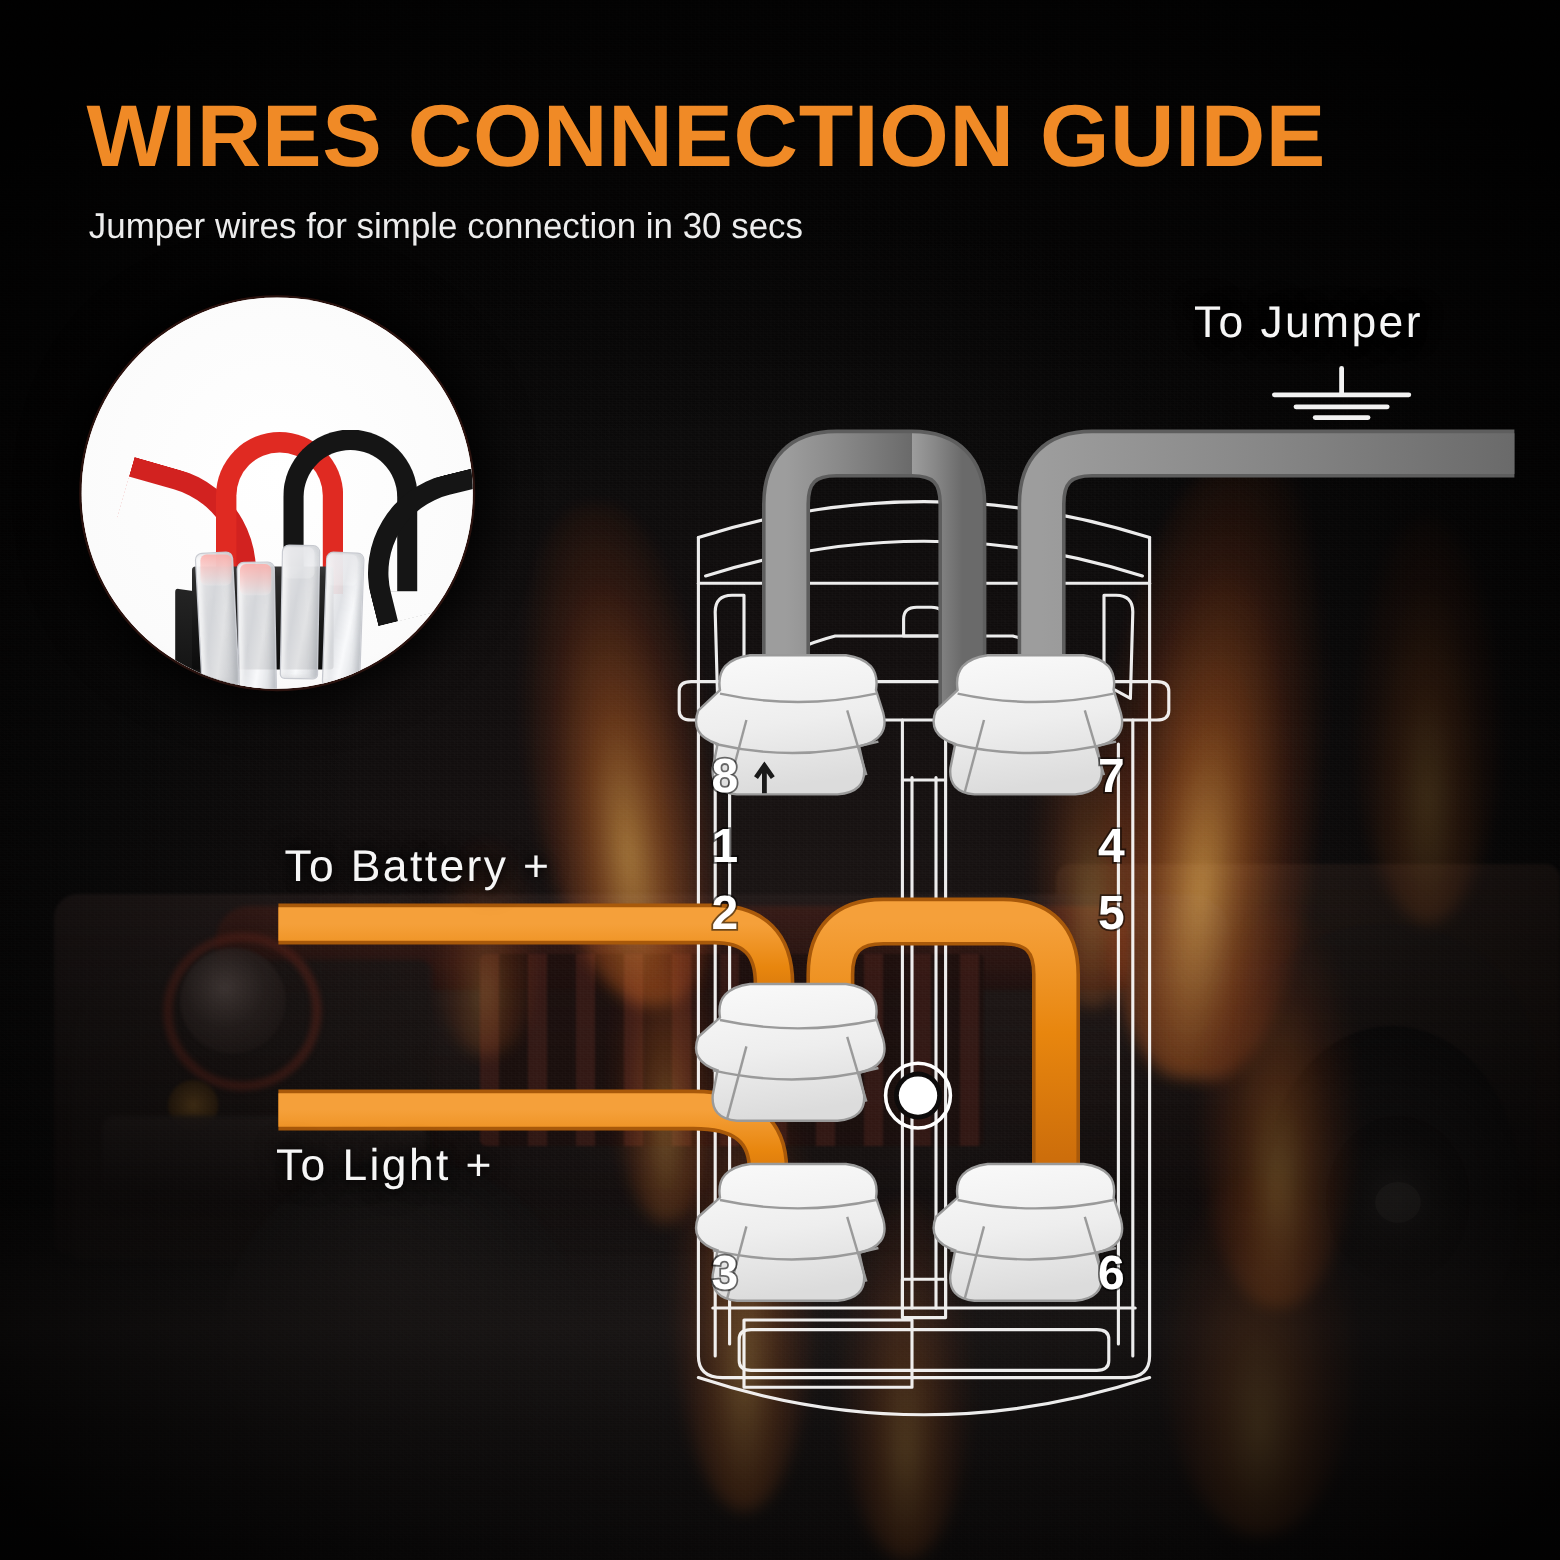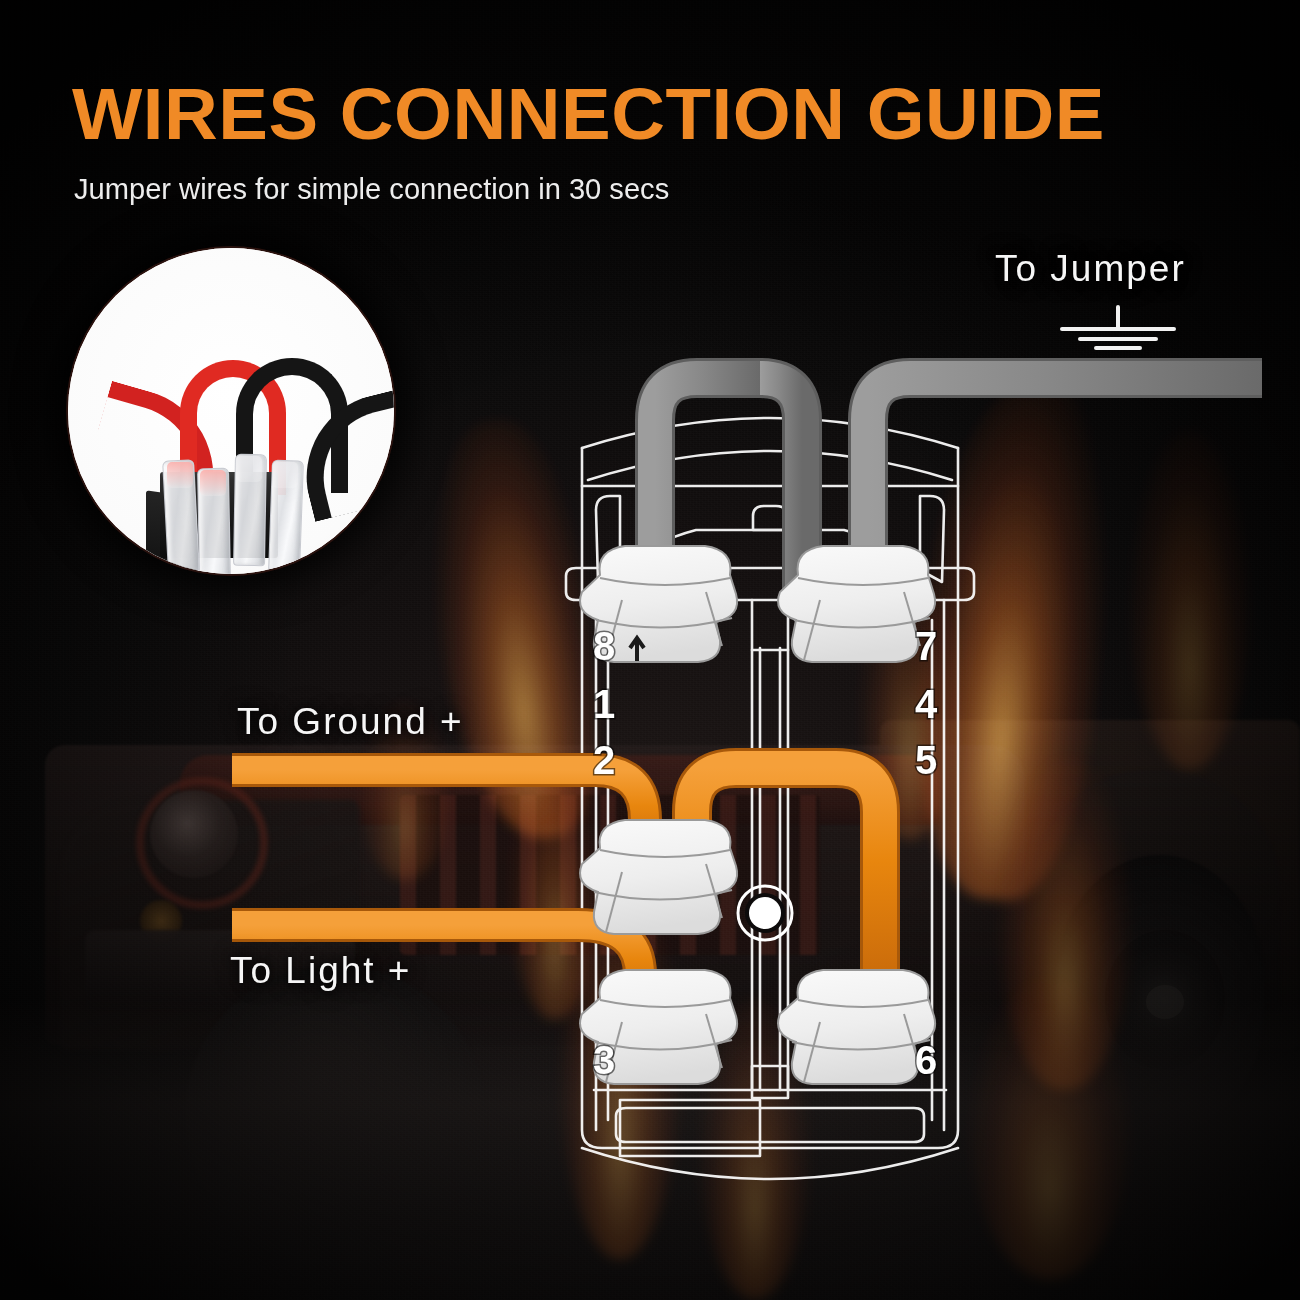--- a/index.html
+++ b/index.html
@@ -456,21 +456,21 @@
       <line x1="14" y1="24" x2="126" y2="24"></line>
       <line x1="32" y1="34" x2="108" y2="34"></line>
       <line x1="48" y1="43" x2="92" y2="43"></line>
     </g>
   </svg>
 
   <div class="title">WIRES CONNECTION GUIDE</div>
   <div class="subtitle">Jumper wires for simple connection in 30 secs</div>
 
   <div class="lbl lbl-ground">To  Jumper</div>
-  <div class="lbl lbl-battery">To  Ground  +</div>
+  <div class="lbl lbl-battery">To  Battery  +</div>
   <div class="lbl lbl-light">To  Light  +</div>
 
   <div class="inset">
     <div class="inset-white"></div>
 
     <div class="wire-photo wr1"></div>
     <div class="wire-photo wr2"></div>
     <div class="wire-photo wr3"></div>
     <div class="wire-photo wr4"></div>
 

